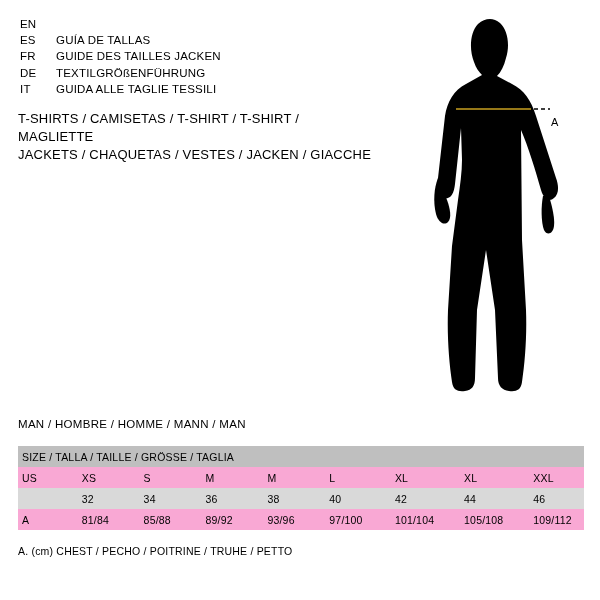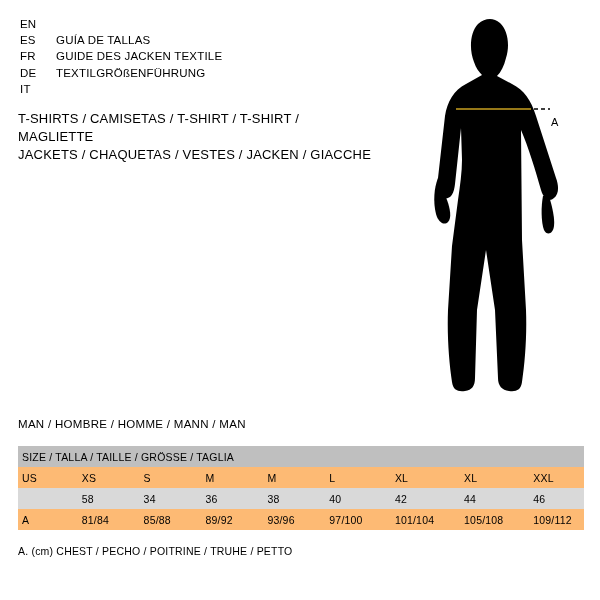--- a/index.html
+++ b/index.html
@@ -101,21 +101,21 @@
   }
   .row-head td {
     background: #bfbfbf;
     font-size: 10.5px;
     padding-left: 4px;
   }
   .row-shade td {
     background: #d9d9d9;
   }
   .row-plain td {
-    background: #fdba74;
+    background: #f9a8d4;
     margin-top: 45px;
   }
   .col-label {
     width: 82px;
     padding-left: 4px !important;
   }
   .col-val {
     width: 69px;
   }
   .footnote {
@@ -134,28 +134,29 @@
   <div class="lang-block">
     <div class="lang-row">
       <span class="lang-code">EN</span>
     </div>
     <div class="lang-row">
       <span class="lang-code">ES</span>
       <span class="lang-text">GUÍA DE TALLAS</span>
     </div>
     <div class="lang-row">
       <span class="lang-code">FR</span>
-      <span class="lang-text">GUIDE DES JACKEN TEXTILE</span>
+      <span class="lang-text">GUIDE DES TAILLES JACKEN</span>
     </div>
     <div class="lang-row">
       <span class="lang-code">DE</span>
       <span class="lang-text">TEXTILGRÖßENFÜHRUNG</span>
     </div>
     <div class="lang-row">
       <span class="lang-code">IT</span>
+      <span class="lang-text">GUIDA ALLE TAGLIE TESSILI</span>
     </div>
   </div>
 
   <div class="cat-block">
     <div class="cat-line">T-SHIRTS / CAMISETAS / T-SHIRT / T-SHIRT / MAGLIETTE</div>
     <div class="cat-line">JACKETS / CHAQUETAS / VESTES / JACKEN / GIACCHE</div>
   </div>
 
   <div class="figure">
     <svg width="190" height="390" viewBox="0 0 190 390" xmlns="http://www.w3.org/2000/svg">
@@ -229,21 +230,21 @@
           <td class="col-val">S</td>
           <td class="col-val">M</td>
           <td class="col-val">M</td>
           <td class="col-val">L</td>
           <td class="col-val">XL</td>
           <td class="col-val">XL</td>
           <td class="col-val">XXL</td>
         </tr>
         <tr class="row-shade">
           <td class="col-label"></td>
-          <td class="col-val">58</td>
+          <td class="col-val">32</td>
           <td class="col-val">34</td>
           <td class="col-val">36</td>
           <td class="col-val">38</td>
           <td class="col-val">40</td>
           <td class="col-val">42</td>
           <td class="col-val">44</td>
           <td class="col-val">46</td>
         </tr>
         <tr class="row-plain">
           <td class="col-label">A</td>

